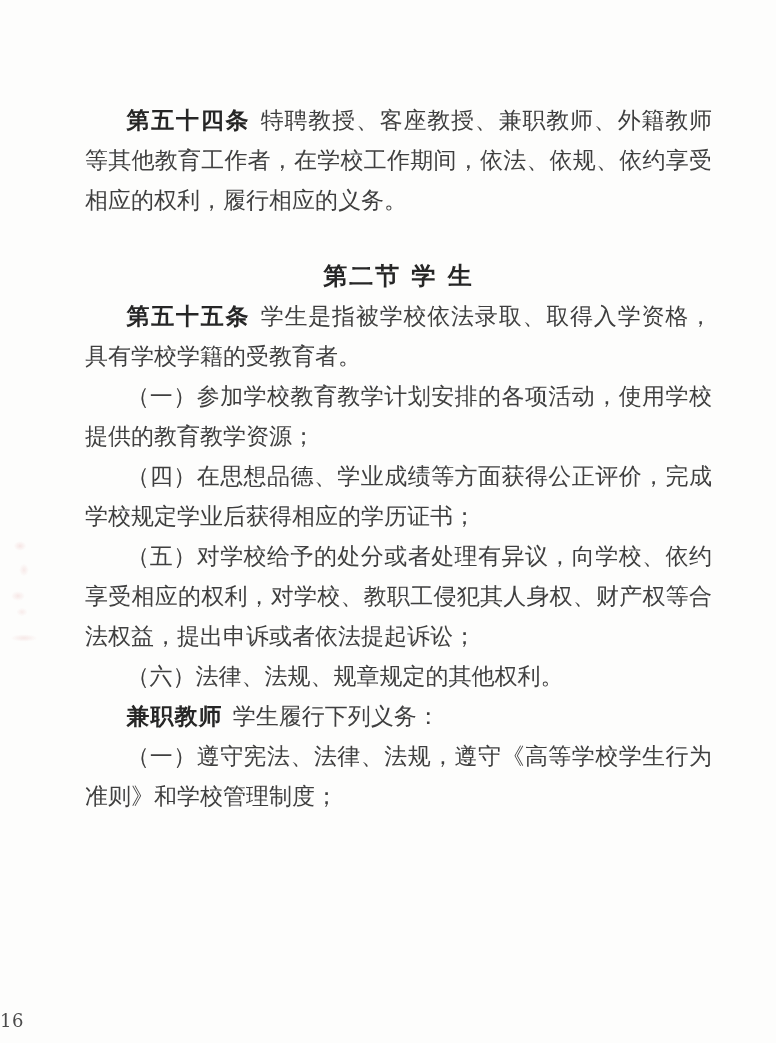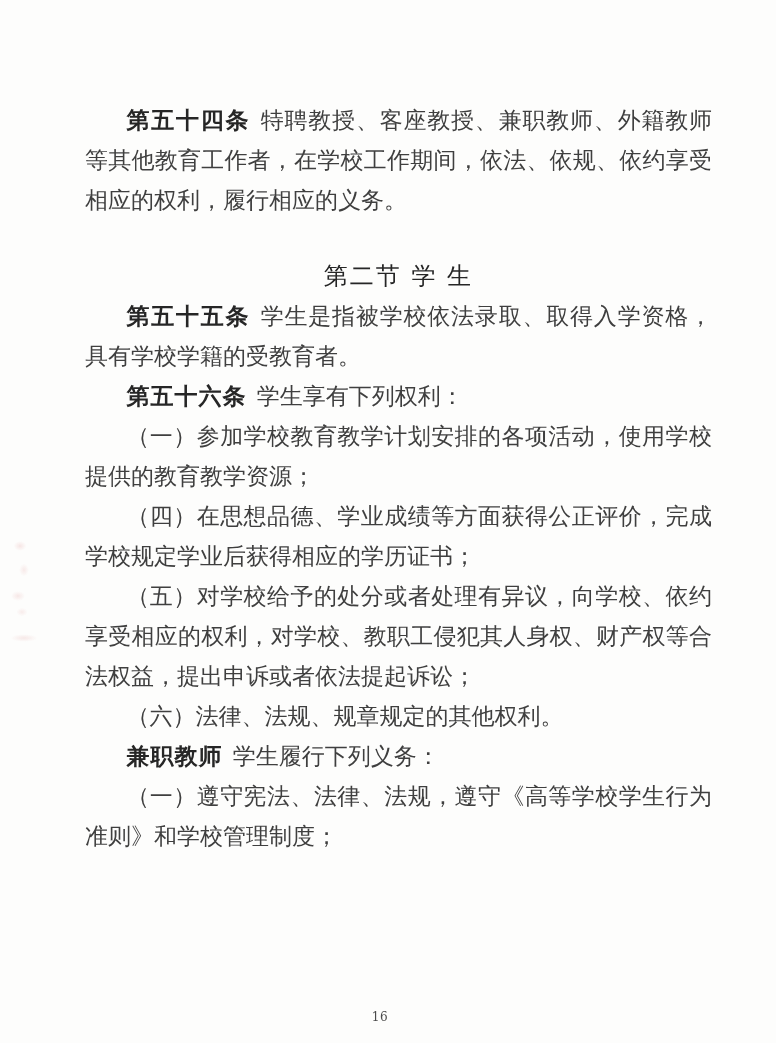--- a/index.html
+++ b/index.html
@@ -27,35 +27,34 @@
     text-indent: 1.8em;
   }
   .article-label {
     font-weight: bold;
     color: var(--bold-text, #262626);
     margin-right: 0.45em;
     letter-spacing: 1px;
   }
   .section-heading {
     font-size: 24px;
-    font-weight: normal;
+    font-weight: bold;
     color: var(--bold-text, #262626);
     text-align: center;
     text-indent: 0;
     margin-top: 36px;
     line-height: 40px;
     letter-spacing: 2px;
   }
   .page-number {
     position: absolute;
     left: 0;
     right: 0;
     top: 1010px;
-    text-align: center;
-    font-size: 12px;
+    font-size: 18px;
     color: var(--page-number-text, #4a4a4a);
     letter-spacing: 0.5px;
   }
   
   .artifact { position: absolute; pointer-events: none; }
   .smudge-left-1 {
     left: 6px; top: 536px; width: 28px; height: 82px;
     background:
       radial-gradient(ellipse 9px 7px at 14px 10px, rgba(224,148,148,0.22), transparent 70%),
       radial-gradient(ellipse 7px 9px at 18px 34px, rgba(224,148,148,0.18), transparent 70%),
@@ -83,21 +82,20 @@
 
 <div class="page">
   <div class="content">
 
     <p class="para article"><span class="article-label">第五十四条</span><span>特聘教授、客座教授、兼职教师、外籍教师等其他教育工作者，在学校工作期间，依法、依规、依约享受相应的权利，履行相应的义务。</span></p>
 
     <h2 class="section-heading">第二节 学 生</h2>
 
     <p class="para article"><span class="article-label">第五十五条</span><span>学生是指被学校依法录取、取得入学资格，具有学校学籍的受教育者。</span></p>
 
-    <p class="para article"><span class="article-label">第五十六条</span><span>学生享有下列权利：</span></p>
 
     <p class="para item">（一）参加学校教育教学计划安排的各项活动，使用学校提供的教育教学资源；</p>
     <p class="para item">（四）在思想品德、学业成绩等方面获得公正评价，完成学校规定学业后获得相应的学历证书；</p>
     <p class="para item">（五）对学校给予的处分或者处理有异议，向学校、依约享受相应的权利，对学校、教职工侵犯其人身权、财产权等合法权益，提出申诉或者依法提起诉讼；</p>
     <p class="para item">（六）法律、法规、规章规定的其他权利。</p>
 
     <p class="para article"><span class="article-label">兼职教师</span><span>学生履行下列义务：</span></p>
 
     <p class="para item">（一）遵守宪法、法律、法规，遵守《高等学校学生行为准则》和学校管理制度；</p>
 

